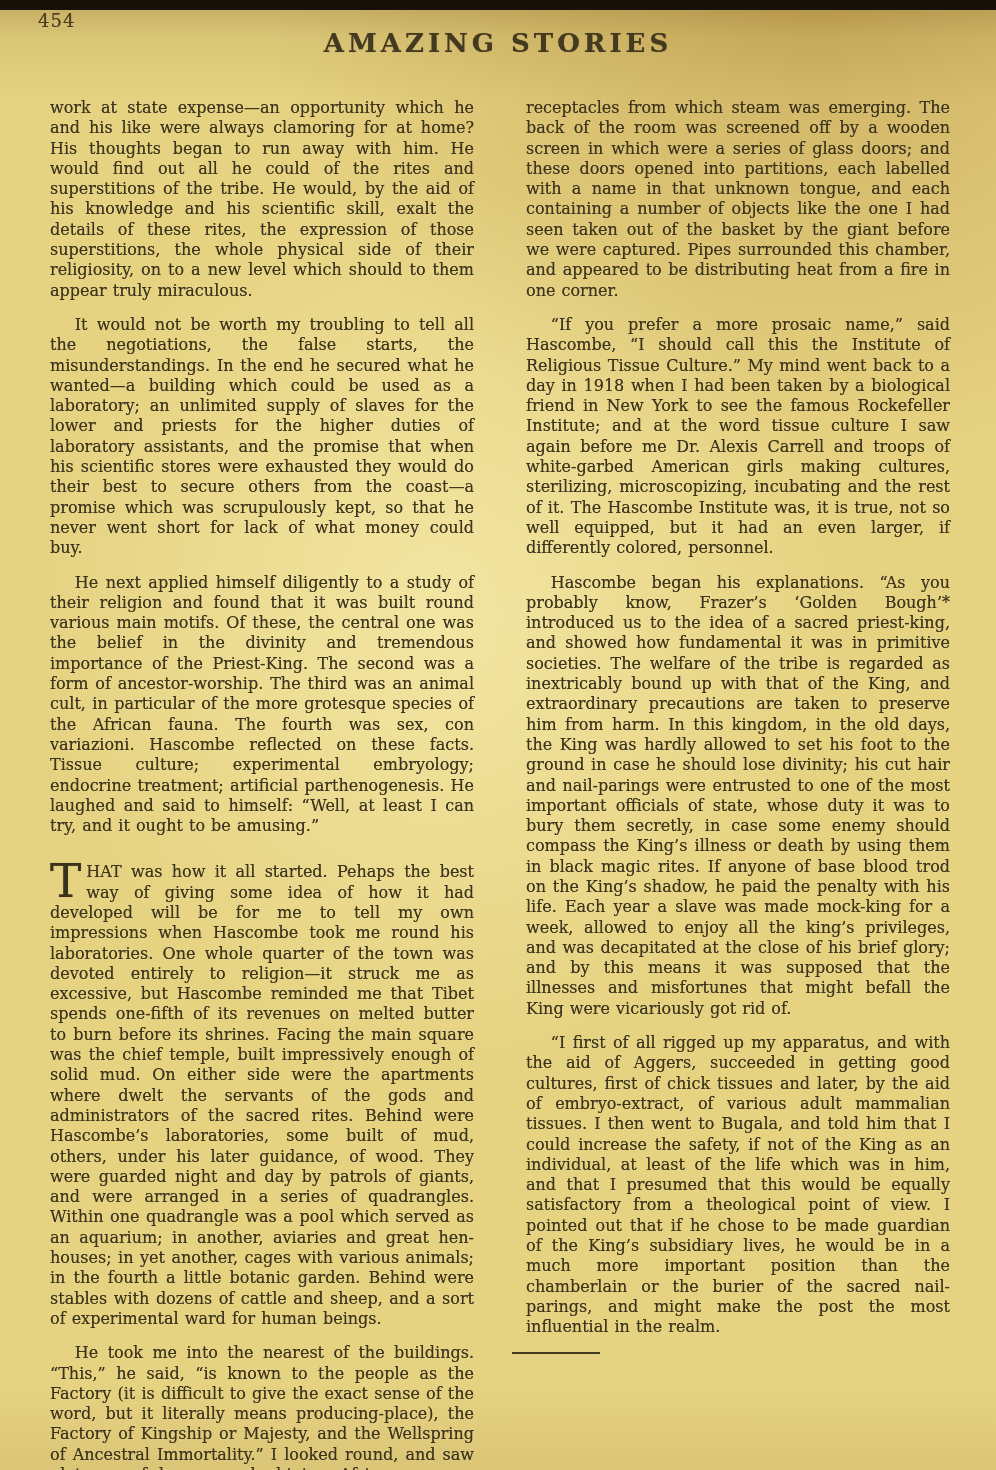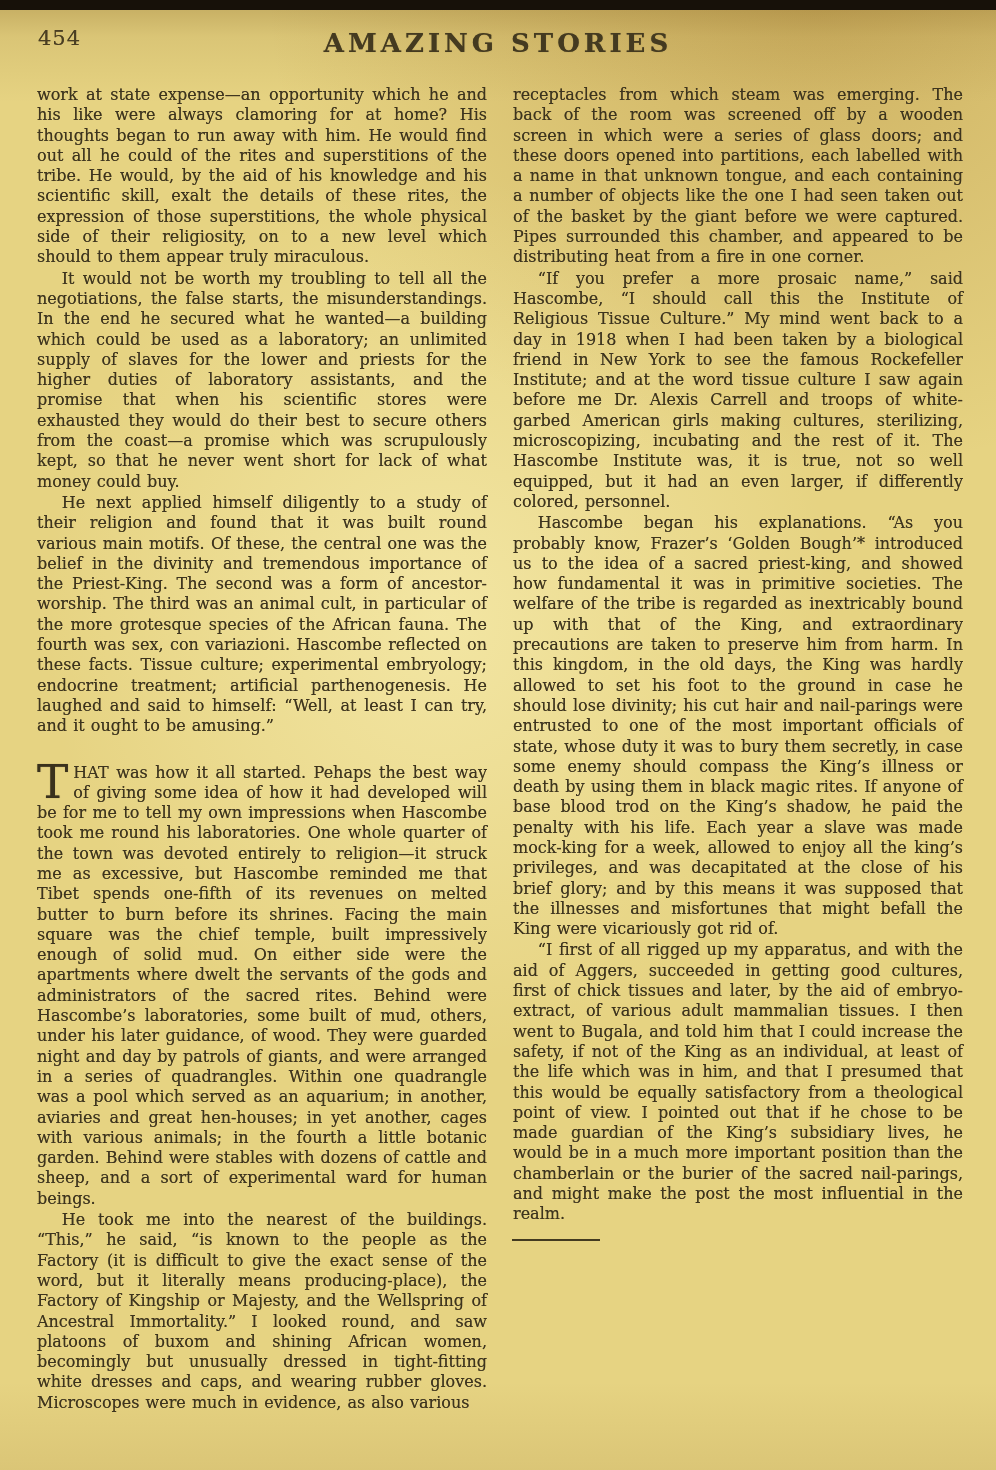--- a/index.html
+++ b/index.html
@@ -30,22 +30,22 @@
     background: #171109;
   }
   .running-head {
     position: relative;
     padding-top: 28px;
     height: 44px;
   }
   .page-num {
     position: absolute;
     left: 38px;
-    top: 26px;
-    font-size: 21px;
+    top: 10px;
+    font-size: 18px;
     letter-spacing: 1px;
     color: #4a3e22;
     text-shadow: 0 0 0.6px rgba(74,62,34,0.6);
   }
   .mag-title {
     margin: 0;
     text-align: center;
     font-size: 26px;
     font-weight: 700;
     letter-spacing: 4px;
@@ -59,21 +59,21 @@
   }
   .col {
     flex: 1 1 0;
     font-size: 16px;
     line-height: 20.3px;
     text-align: justify;
     text-shadow: 0 0 0.55px rgba(61,52,30,0.65);
     word-spacing: 1px;
   }
   .col p {
-    margin: 1px;
+    margin: 14px;
     text-indent: 1.55em;
   }
   .col p.noindent {
     text-indent: 0;
   }
   .dropcap-para {
     margin-top: 26px !important;
   }
   .dropcap {
     float: left;

